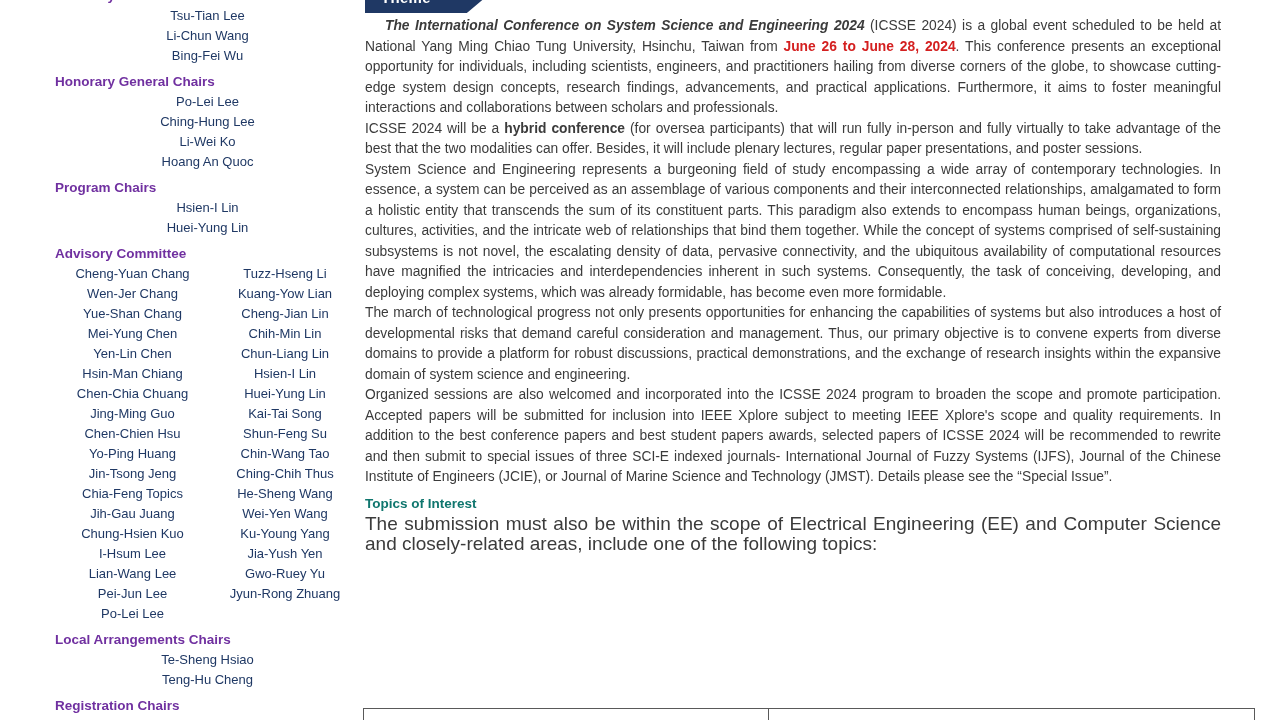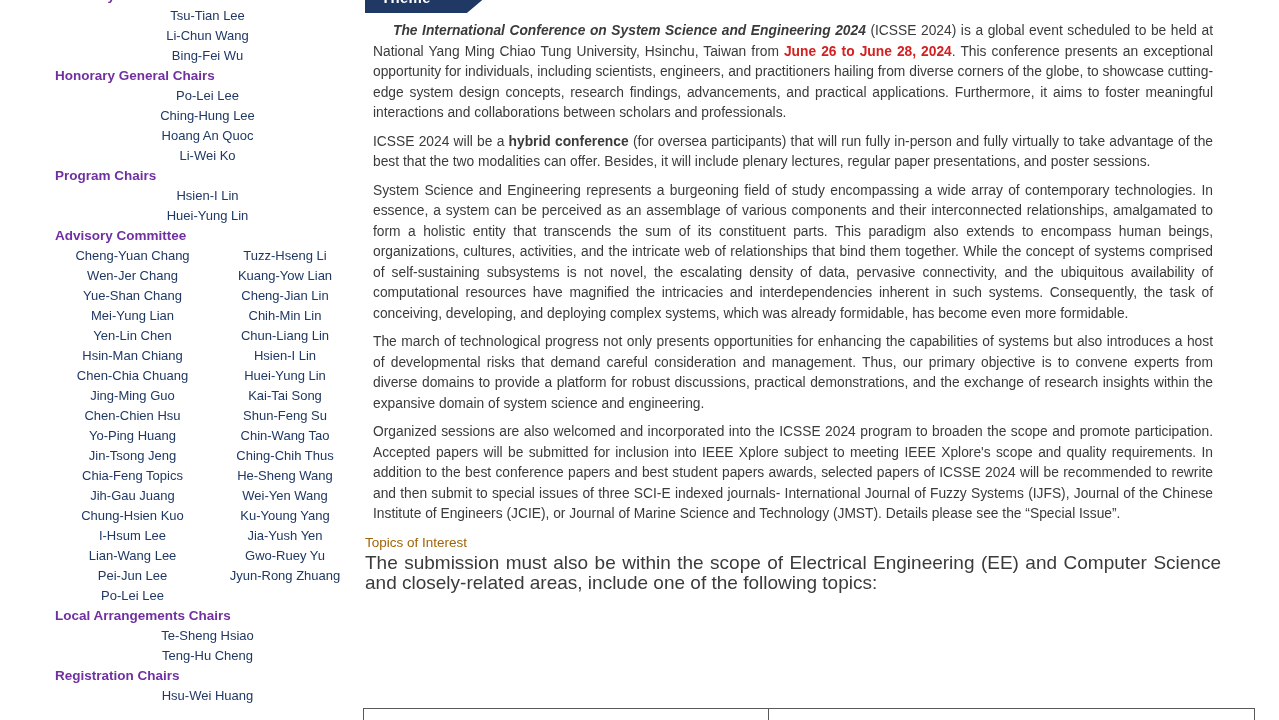--- a/index.html
+++ b/index.html
@@ -5,47 +5,47 @@
   * { margin:0; padding:0; box-sizing:border-box; }
   html, body {
     width:1279px; height:720px; overflow:hidden;
     background:#ffffff;
     font-family:"Liberation Sans", sans-serif;
   }
   .page { position:relative; width:1279px; height:740px; top:-14px; }
 
   
   .sidebar { position:absolute; left:55px; top:0; width:305px; }
-  .side-section { margin-top:0; }
+  .side-section { margin-top:6px; }
   .side-section:first-child { margin-top:0; }
   .side-title { color:#7030A0; font-weight:bold; font-size:13.5px; line-height:20px; }
   .side-name  { color:#1F3864; font-size:13px; line-height:20px;text-align:center; }
   .adv-cols { display:flex; }
   .adv-col-1 { width:155px; }
   .adv-col-2 { flex:1; }
 
   
   .main { position:absolute; left:365px; top:0; width:890px; }
   .banner {
     width:134px; height:27px; background:#1F3864;
     clip-path:polygon(0 0, 100% 0, 76% 100%, 0 100%);
     color:#ffffff; font-weight:bold; font-size:15px;
     padding:3px 0 0 16px; letter-spacing:0.3px;
   }
   .bodytext {
     width:856px; font-size:13.8px; line-height:20.5px;
     color:#3B3B3B; text-align:justify; margin-top:3px;
   }
-  .bodytext p { margin:8px; }
+  .bodytext p { margin:0; }
   p.indent-first { text-indent:20px; }
   .lead { font-weight:bold; font-style:italic; }
   .red  { color:#D42020; font-weight:bold; }
   .b    { font-weight:bold; }
   .topics-title {
-    color:#a16207; font-weight:normal; font-size:13.5px;
+    color:#0f766e; font-weight:bold; font-size:13.5px;
     line-height:20px; margin-top:6px;
   }
   .topics-intro {
     width:856px; font-size:19px; line-height:20.5px;
     color:#3B3B3B; text-align:justify;
   }
 
   
   .tablebox {
     position:absolute; top:722px; left:-2px;
@@ -66,38 +66,38 @@
       <div class="side-title">Honorary Chairs</div>
       <div class="side-name">Tsu-Tian Lee</div>
       <div class="side-name">Li-Chun Wang</div>
       <div class="side-name">Bing-Fei Wu</div>
     </div>
 
     <div class="side-section">
       <div class="side-title">Honorary General Chairs</div>
       <div class="side-name">Po-Lei Lee</div>
       <div class="side-name">Ching-Hung Lee</div>
+      <div class="side-name">Li-Wei Ko</div>
       <div class="side-name">Hoang An Quoc</div>
-      <div class="side-name">Li-Wei Ko</div>
     </div>
 
     <div class="side-section">
       <div class="side-title">Program Chairs</div>
       <div class="side-name">Hsien-I Lin</div>
       <div class="side-name">Huei-Yung Lin</div>
     </div>
 
     <div class="side-section">
       <div class="side-title">Advisory Committee</div>
       <div class="adv-cols">
         <div class="adv-col-1">
           <div class="side-name">Cheng-Yuan Chang</div>
           <div class="side-name">Wen-Jer Chang</div>
           <div class="side-name">Yue-Shan Chang</div>
-          <div class="side-name">Mei-Yung Lian</div>
+          <div class="side-name">Mei-Yung Chen</div>
           <div class="side-name">Yen-Lin Chen</div>
           <div class="side-name">Hsin-Man Chiang</div>
           <div class="side-name">Chen-Chia Chuang</div>
           <div class="side-name">Jing-Ming Guo</div>
           <div class="side-name">Chen-Chien Hsu</div>
           <div class="side-name">Yo-Ping Huang</div>
           <div class="side-name">Jin-Tsong Jeng</div>
           <div class="side-name">Chia-Feng Topics</div>
           <div class="side-name">Jih-Gau Juang</div>
           <div class="side-name">Chung-Hsien Kuo</div>

